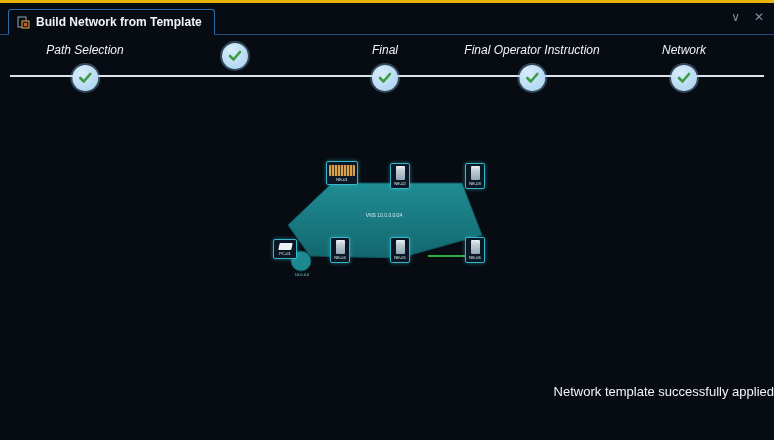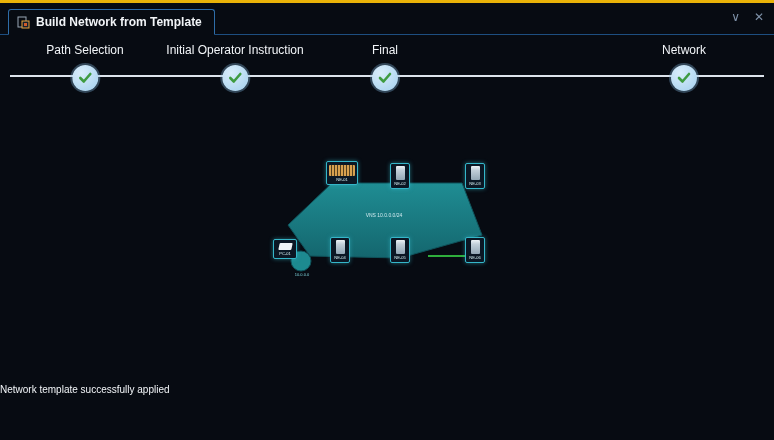--- a/index.html
+++ b/index.html
@@ -28,21 +28,21 @@
   .win-controls{
     position:absolute;right:10px;top:7px;display:flex;gap:14px;align-items:center;
   }
   .win-controls span{color:#7e91a8;font-size:12px;line-height:12px;cursor:pointer;}
   
   .stepper{position:absolute;left:0;right:0;top:31px;height:75px;}
   .step-line{
     position:absolute;left:10px;right:10px;top:41px;height:2px;
     background:#dde4ec;
   }
-  .step{position:absolute;transform:translateX(-50%);text-align:right;}
+  .step{position:absolute;transform:translateX(-50%);text-align:right;font-style:italic;}
   .step-label{
     color:#f2f5f8;font-size:12px;white-space:nowrap;margin-bottom:8px;
   }
   .step-circle{
     position:relative;width:26px;height:26px;margin:0 auto;border-radius:50%;
     background:radial-gradient(circle at 35% 30%, #d9edfb, #a4d0ee);
     box-shadow:0 0 0 2px rgba(130,180,220,0.35);
     display:flex;align-items:center;justify-content:center;z-index:1;
   }
   
@@ -73,22 +73,22 @@
   }
   .device .dev-label{
     font-size:4px;line-height:5px;color:#d8f2f6;white-space:nowrap;margin-top:1px;
   }
   .subnet-dot-label{
     position:absolute;left:12px;top:119px;font-size:4px;color:#7fd6de;
     white-space:nowrap;z-index:3;width:44px;text-align:center;
   }
   
   .message{
-    position:absolute;left:0;right:0;top:381px;text-align:left;
-    color:#f2f5f8;font-size:10px;
+    position:absolute;left:0;right:0;top:381px;text-align:right;
+    color:#f2f5f8;font-size:13px;
   }
 </style>
 </head>
 <body>
 
 <div class="window">
 
   <div class="tabstrip">
     <div class="tab">
       <span class="tab-icon">
@@ -112,37 +112,44 @@
     <div class="step" style="left:85px;top:9px;">
       <div class="step-label">Path Selection</div>
       <div class="step-circle">
         <svg width="14" height="12" viewBox="0 0 14 12">
             <path d="M2 6 L5.5 9.5 L12 2" stroke="#3f9b41" stroke-width="2.6" fill="none" stroke-linecap="round" stroke-linejoin="round"></path>
           </svg>
       </div>
     </div>
 
     <div class="step" style="left:235px;top:9px;">
-      <div class="step-label">Initial Operator Instruction</div>
       <div class="step-circle">
         <svg width="14" height="12" viewBox="0 0 14 12">
             <path d="M2 6 L5.5 9.5 L12 2" stroke="#3f9b41" stroke-width="2.6" fill="none" stroke-linecap="round" stroke-linejoin="round"></path>
           </svg>
       </div>
     </div>
 
     <div class="step" style="left:385px;top:9px;">
       <div class="step-label">Final</div>
       <div class="step-circle">
         <svg width="14" height="12" viewBox="0 0 14 12">
             <path d="M2 6 L5.5 9.5 L12 2" stroke="#3f9b41" stroke-width="2.6" fill="none" stroke-linecap="round" stroke-linejoin="round"></path>
           </svg>
       </div>
     </div>
 
+    <div class="step" style="left:532px;top:9px;">
+      <div class="step-label">Final Operator Instruction</div>
+      <div class="step-circle">
+        <svg width="14" height="12" viewBox="0 0 14 12">
+            <path d="M2 6 L5.5 9.5 L12 2" stroke="#3f9b41" stroke-width="2.6" fill="none" stroke-linecap="round" stroke-linejoin="round"></path>
+          </svg>
+      </div>
+    </div>
 
     <div class="step" style="left:684px;top:9px;">
       <div class="step-label">Network</div>
       <div class="step-circle">
         <svg width="14" height="12" viewBox="0 0 14 12">
             <path d="M2 6 L5.5 9.5 L12 2" stroke="#3f9b41" stroke-width="2.6" fill="none" stroke-linecap="round" stroke-linejoin="round"></path>
           </svg>
       </div>
     </div>
   </div>

